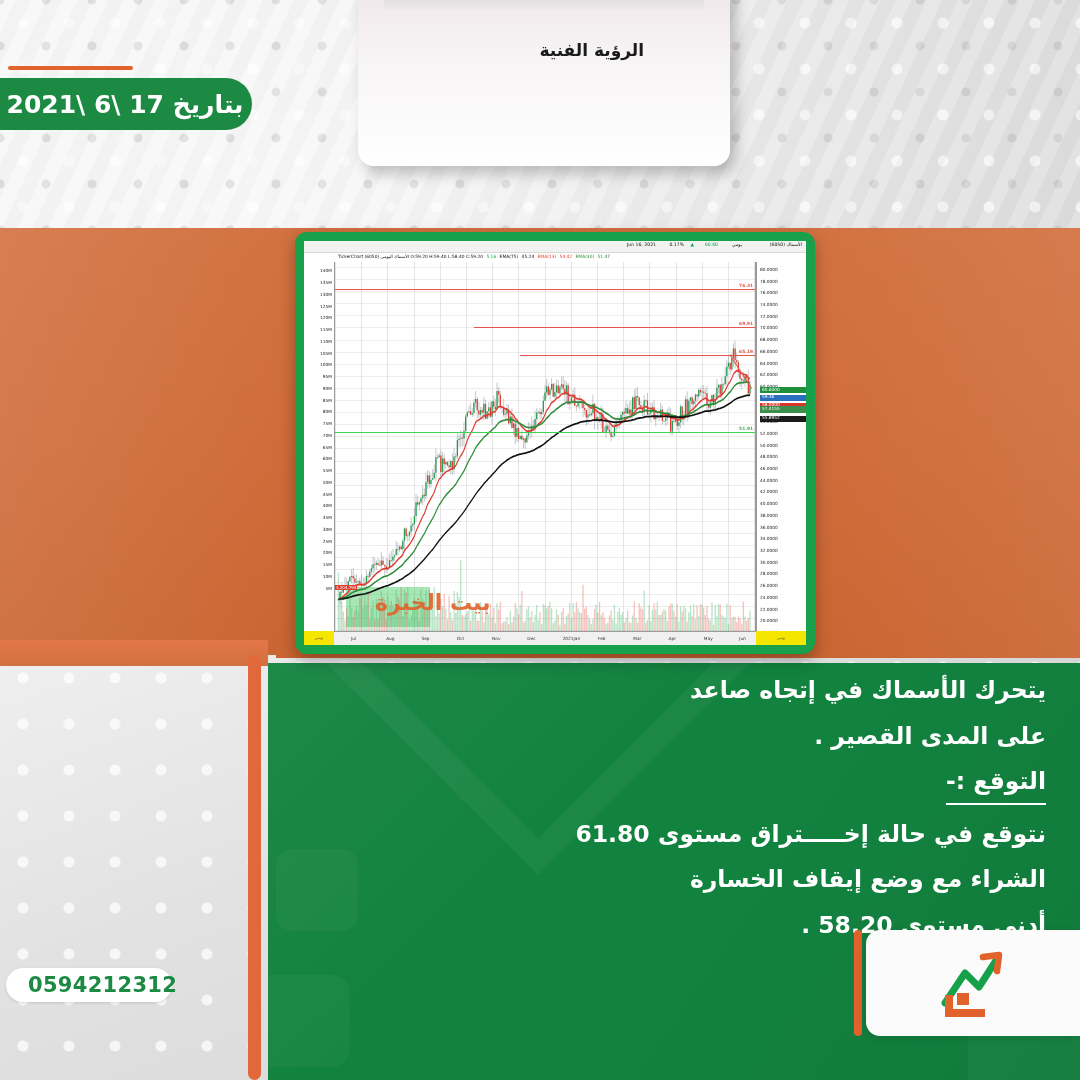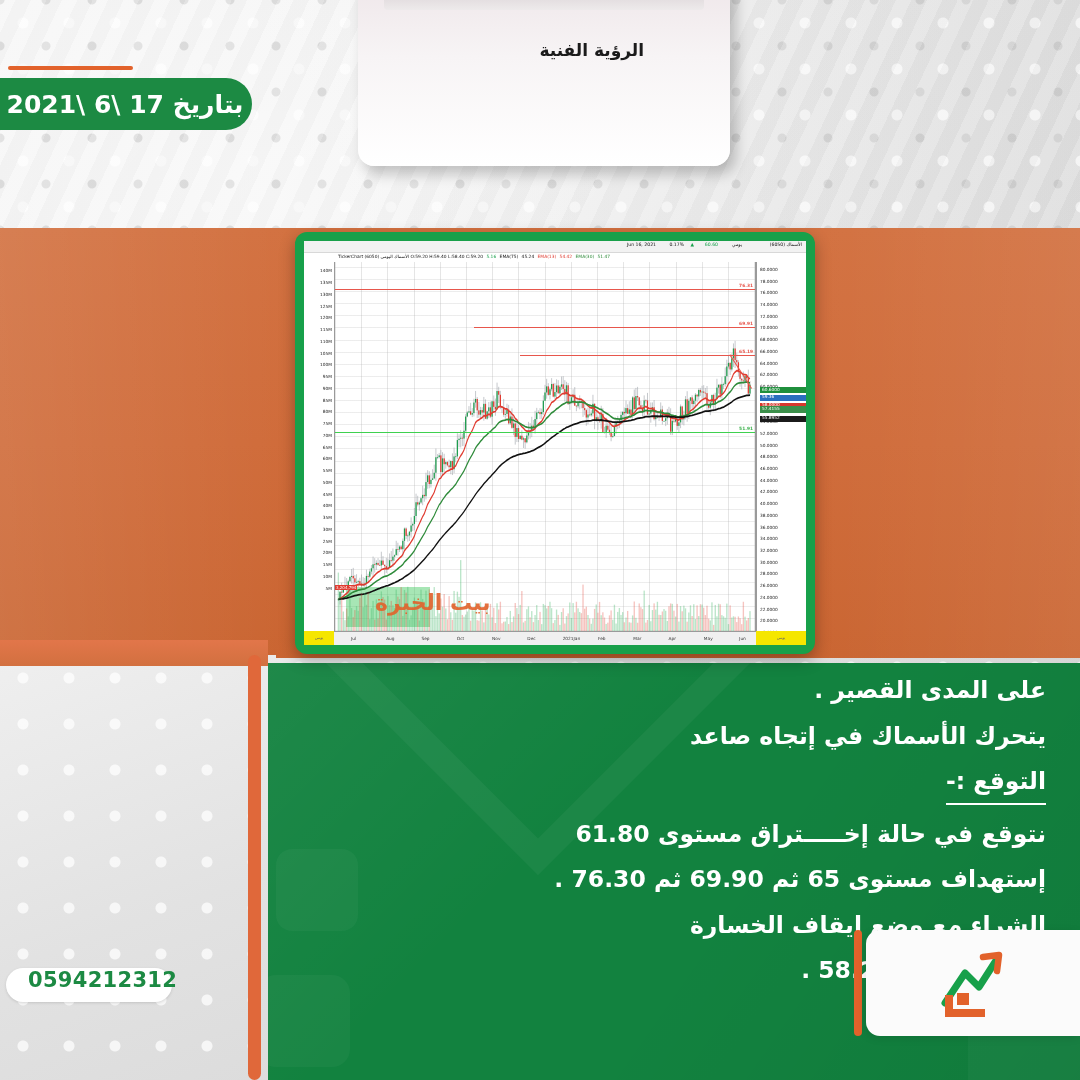--- a/index.html
+++ b/index.html
@@ -196,21 +196,21 @@
     position:absolute; left:40px; bottom:16px;
     font-size:22px; color:#e2622b; opacity:.9; font-weight:bold; direction:rtl;
     font-family:"DejaVu Sans", sans-serif;
   }
   .hl-region { position:absolute; background:rgba(60,200,90,.45); }
   .vol-tag { position:absolute; left:0; font-size:4px; background:#e03b30; color:#fff; padding:0 1px; line-height:1.3; }
   .blue-tag { position:absolute; font-size:4px; background:#2a5db0; color:#fff; padding:0 1px; line-height:1.3; white-space:nowrap; }
 
   
   .pill {
-    position:absolute; display:flex; align-items:flex-start; gap:10px;
+    position:absolute; display:flex; align-items:center; gap:10px;
     background:#ffffff; border-radius:20px; height:34px; padding:0 18px 0 12px;
     box-shadow:0 1px 3px rgba(0,0,0,.13);
   }
   .pill .txt { font-size:21px; font-weight:bold; letter-spacing:.3px; font-family:"DejaVu Sans", sans-serif; }
   .pill.wa { left:6px; top:968px; width:166px; }
   .pill.wa .txt { color:#1c8a43; }
   .pill.web { left:6px; top:1000px; width:194px; }
   .pill.web .txt { color:#e2622b; font-size:16px; }
 
   
@@ -246,25 +246,24 @@
   <div class="orange-strip-left"></div>
 
   <div class="green-panel">
     <div class="gloss"></div>
     <div class="chev"></div>
     <div class="sq1"></div>
     <div class="sq2"></div>
     <div class="sq3"></div>
 
     <div class="analysis">
+      <div class="aline">يتحرك الأسماك في إتجاه صاعد</div>
       <div class="aline">على المدى القصير .</div>
-      <div class="aline">يتحرك الأسماك في إتجاه صاعد</div>
       <div class="hwrap"><div class="aline heading">التوقع :-</div></div>
       <div class="aline">نتوقع في حالة إخـــــتراق مستوى 61.80</div>
-      <div class="aline">إستهداف مستوى 65 ثم 69.90 ثم  76.30 .</div>
       <div class="aline">الشراء مع وضع إيقاف الخسارة</div>
       <div class="aline">أدنى مستوى 58.20 .</div>
     </div>
   </div>
 
   <div class="title-card">
     <div class="notch"></div>
     <div class="title-sub">الرؤية الفنية</div>
   </div>
 

